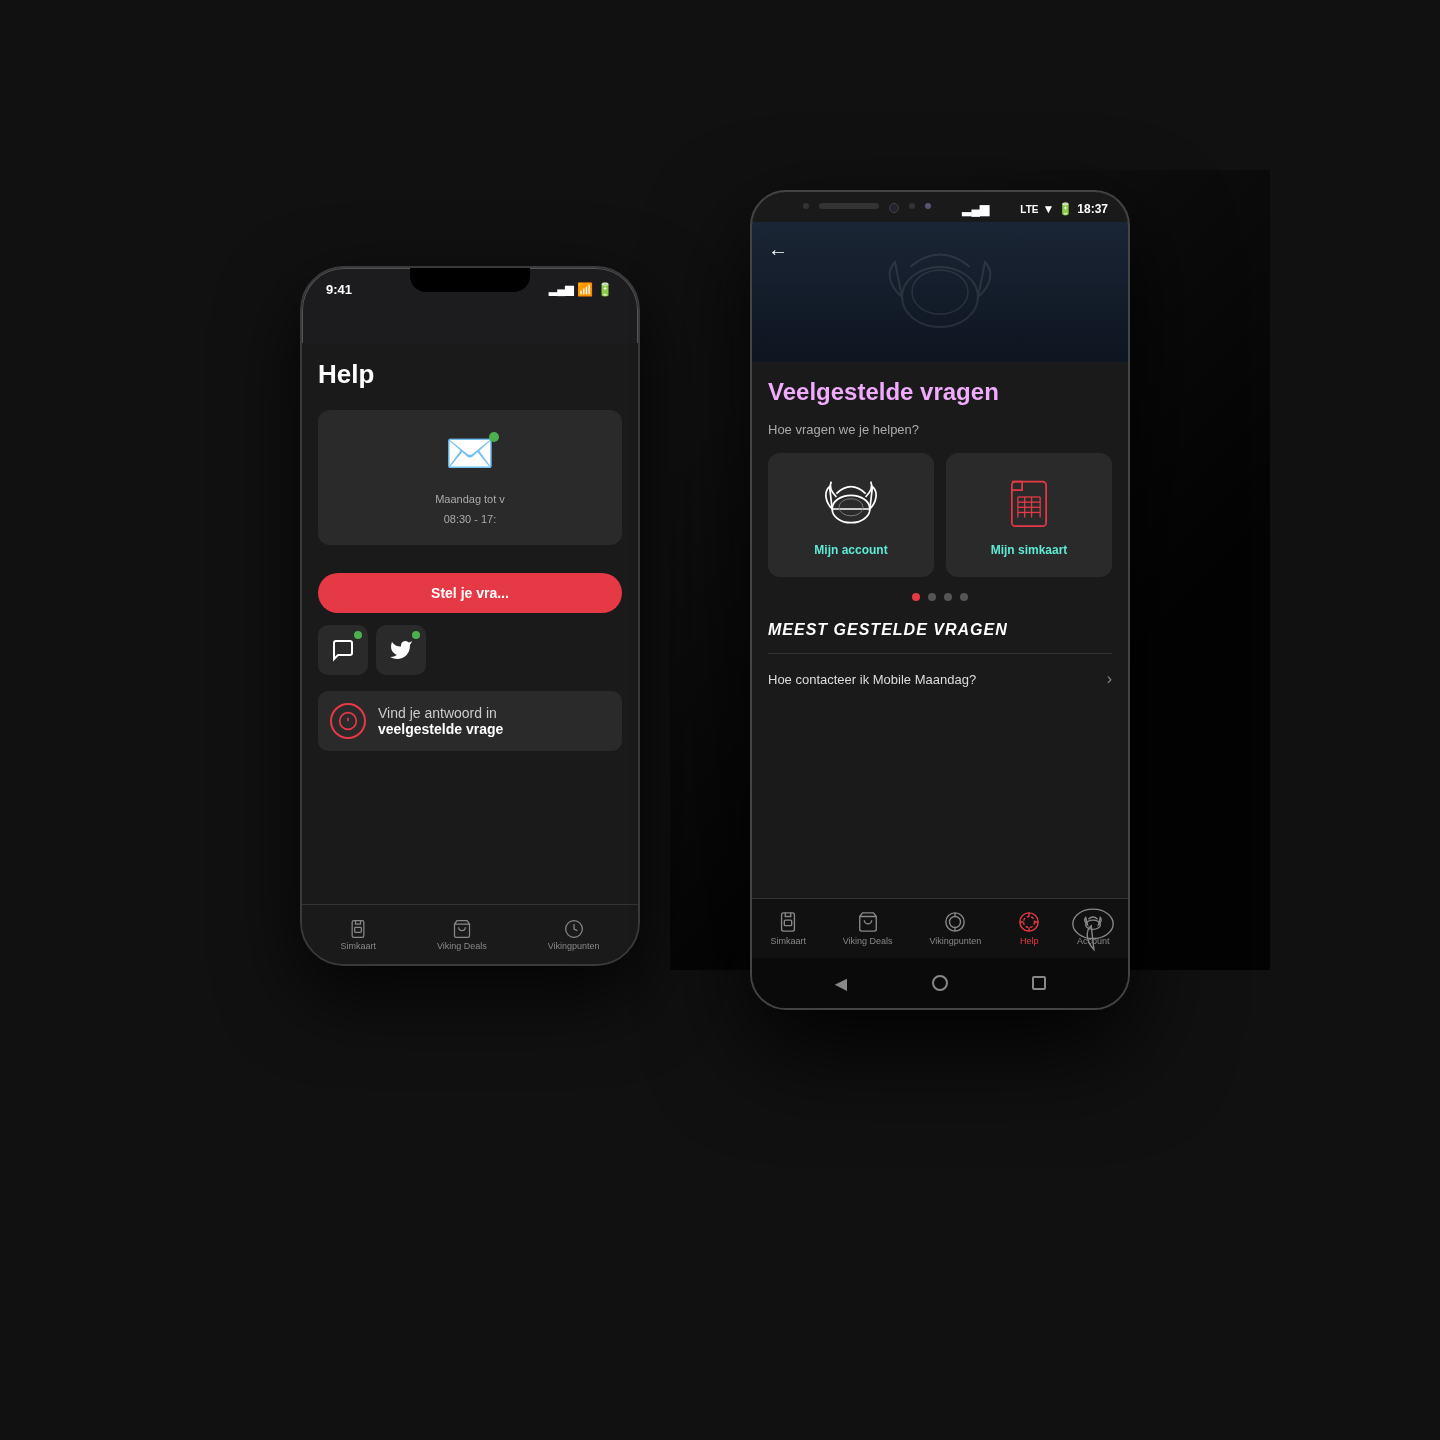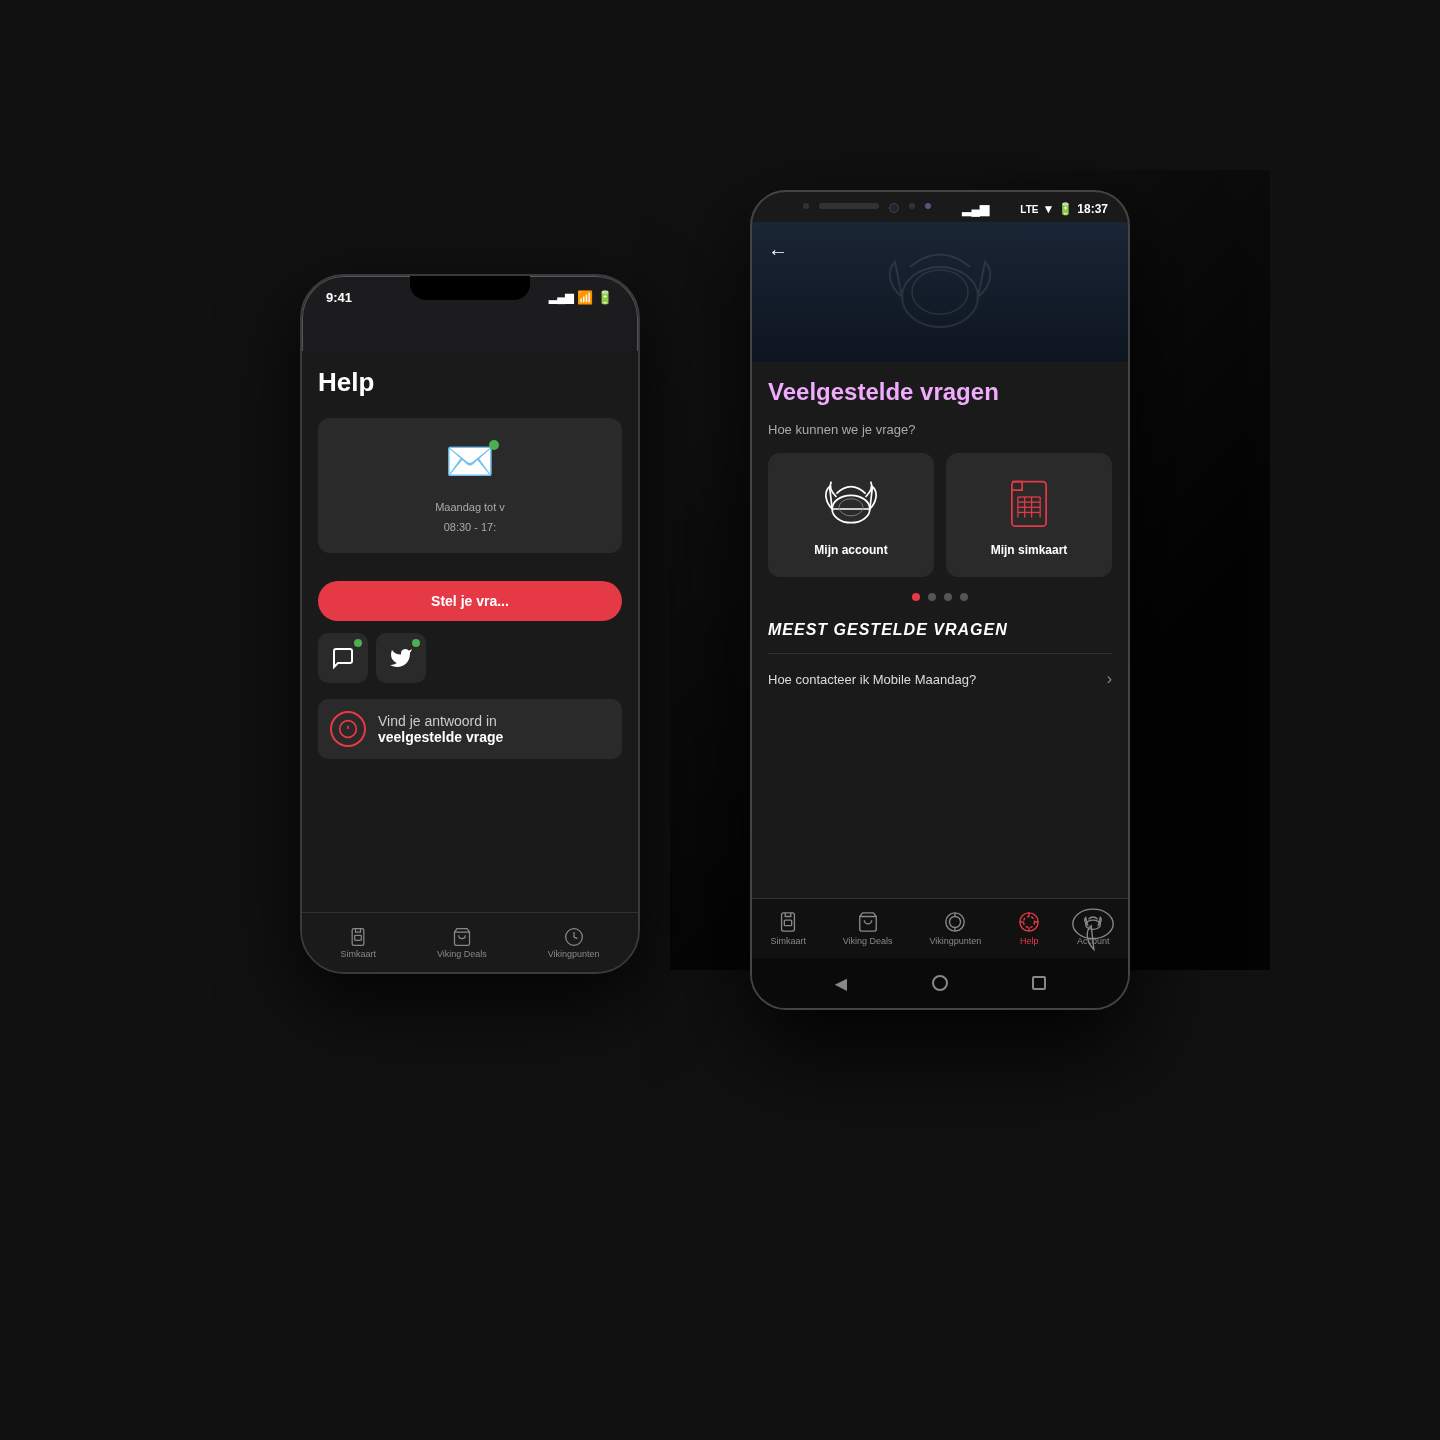--- a/index.html
+++ b/index.html
@@ -19,21 +19,21 @@
     .scene {
       position: relative;
       width: 900px;
       height: 1100px;
     }
 
     
     .phone-back {
       position: absolute;
       left: 30px;
-      top: 104px;
+      top: 96px;
       width: 340px;
       height: 700px;
       background: #1c1c1e;
       border-radius: 44px;
       border: 2px solid #3a3a3c;
       box-shadow: 0 30px 80px rgba(0,0,0,0.8), inset 0 0 0 1px #555;
       overflow: hidden;
       z-index: 1;
     }
 
@@ -337,21 +337,21 @@
       background: #2a2a2a;
       border-radius: 12px;
       padding: 20px 12px;
       display: flex;
       flex-direction: column;
       align-items: center;
       gap: 10px;
     }
 
     .category-card-label {
-      color: #ffffff;
+      color: #5eead4;
       font-size: 12px;
       font-weight: 600;
       text-align: center;
     }
 
     .card-icon {
       width: 60px;
       height: 60px;
     }
 
@@ -591,21 +591,21 @@
           <path d="M98 65 C110 55 115 40 105 30 L98 65Z" stroke="#aaa" stroke-width="2" fill="none"></path>
           <path d="M30 35 Q60 10 90 35" stroke="#aaa" stroke-width="2" fill="none"></path>
           <ellipse cx="60" cy="60" rx="28" ry="22" stroke="#aaa" stroke-width="1.5" fill="none"></ellipse>
         </svg>
       </div>
       <div class="back-arrow">←</div>
     </div>
 
     <div class="page-content">
       <h1 class="page-title">Veelgestelde vragen</h1>
-      <p class="page-subtitle">Hoe kunnen we je vrage?</p>
+      <p class="page-subtitle">Hoe vragen we je helpen?</p>
 
 
       <div class="cards-row">
 
         <div class="category-card">
           <svg class="card-icon" viewBox="0 0 70 70" fill="none">
 
             <ellipse cx="35" cy="42" rx="22" ry="16" stroke="white" stroke-width="2"></ellipse>
             <path d="M13 42 C5 34 3 22 10 16 L13 42Z" stroke="white" stroke-width="2" fill="none"></path>
             <path d="M57 42 C65 34 67 22 60 16 L57 42Z" stroke="white" stroke-width="2" fill="none"></path>

